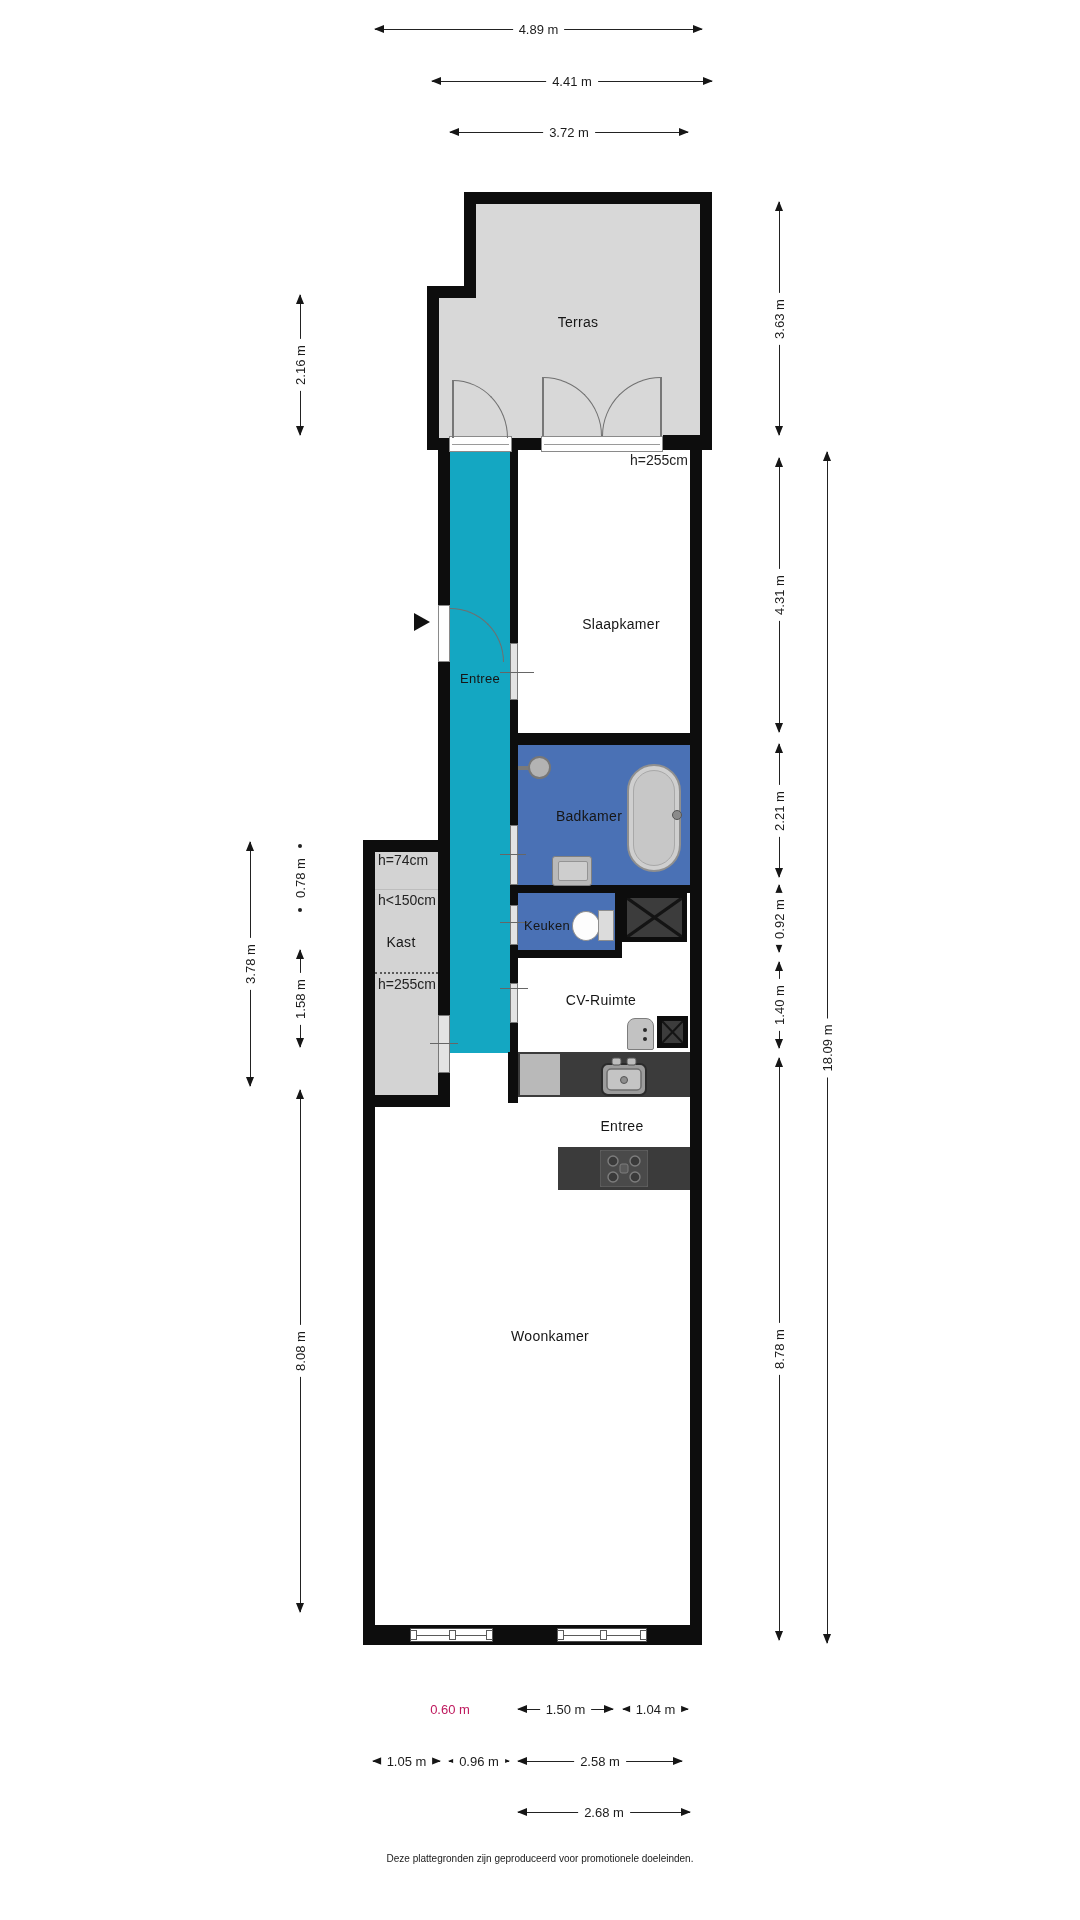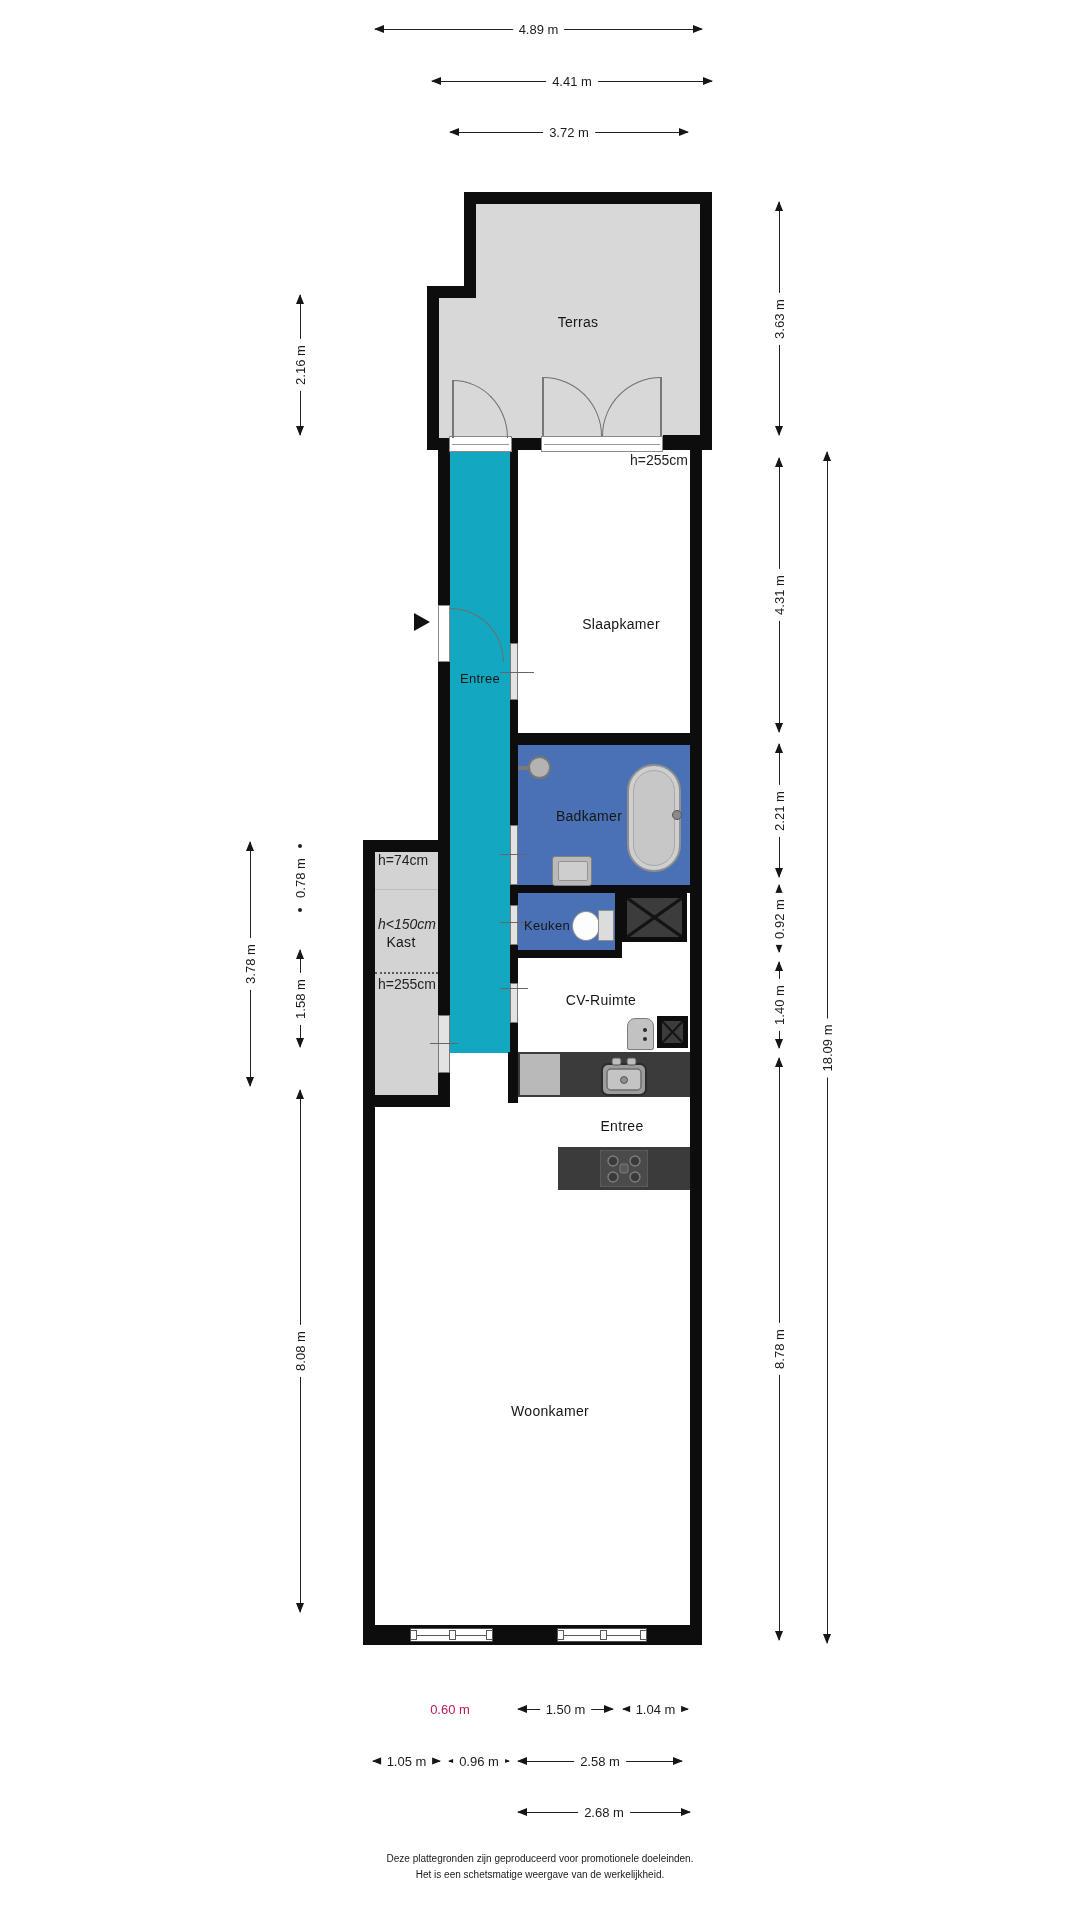--- a/index.html
+++ b/index.html
@@ -178,33 +178,33 @@
   <div class="win" style="left:557px;top:1628px;width:90px;height:14px;">
       <i></i>
       <b style="left:-1px;"></b>
       <b style="left:42px;"></b>
       <b style="right:-1px;"></b>
     </div>
 
   <div class="kast-div-solid" style="left:375px;top:889px;width:63px;"></div>
   <div class="kast-div-dotted" style="left:375px;top:972px;width:63px;"></div>
   <div class="note" style="left:378px;top:852px;">h=74cm</div>
-  <div class="note" style="left:378px;top:916px;font-style:italic;">h&lt;150cm</div>
+  <div class="note" style="left:378px;top:892px;">h&lt;150cm</div>
   <div class="note" style="left:378px;top:976px;">h=255cm</div>
   <div class="note" style="left:688px;top:452px;transform:translateX(-100%);">h=255cm</div>
 
   <div class="room-label" style="left:578px;top:322px;">Terras</div>
   <div class="room-label" style="left:621px;top:594px;margin-top:30px;">Slaapkamer</div>
   <div class="room-label sm" style="left:480px;top:678px;">Entree</div>
   <div class="room-label" style="left:589px;top:816px;">Badkamer</div>
   <div class="room-label" style="left:401px;top:942px;">Kast</div>
   <div class="room-label sm" style="left:547px;top:925px;">Keuken</div>
   <div class="room-label" style="left:601px;top:1000px;">CV-Ruimte</div>
   <div class="room-label" style="left:622px;top:1126px;">Entree</div>
-  <div class="room-label" style="left:550px;top:1411px;">Woonkamer</div>
+  <div class="room-label" style="left:550px;top:1336px;">Woonkamer</div>
 
   <div class="dim" style="left:375px;top:29px;width:327px;height:0;">
     <span class="ln-h"></span>
       <span class="ar w"></span>
       <span class="ar e"></span>
     <span class="lbl">4.89 m</span>
   </div>
   <div class="dim" style="left:432px;top:81px;width:280px;height:0;">
     <span class="ln-h"></span>
       <span class="ar w"></span>
@@ -324,16 +324,15 @@
   </div>
   <div class="dim" style="left:518px;top:1812px;width:172px;height:0;">
     <span class="ln-h"></span>
       <span class="ar w"></span>
       <span class="ar e"></span>
     <span class="lbl">2.68 m</span>
   </div>
 
   <div class="footer" style="top:1851px;">
     <div>Deze plattegronden zijn geproduceerd voor promotionele doeleinden.</div>
-    <div>Het is een schetsmatige weergave van de werkelijkheid.</div>
   </div>
 
 </div>
 
 </body></html>

